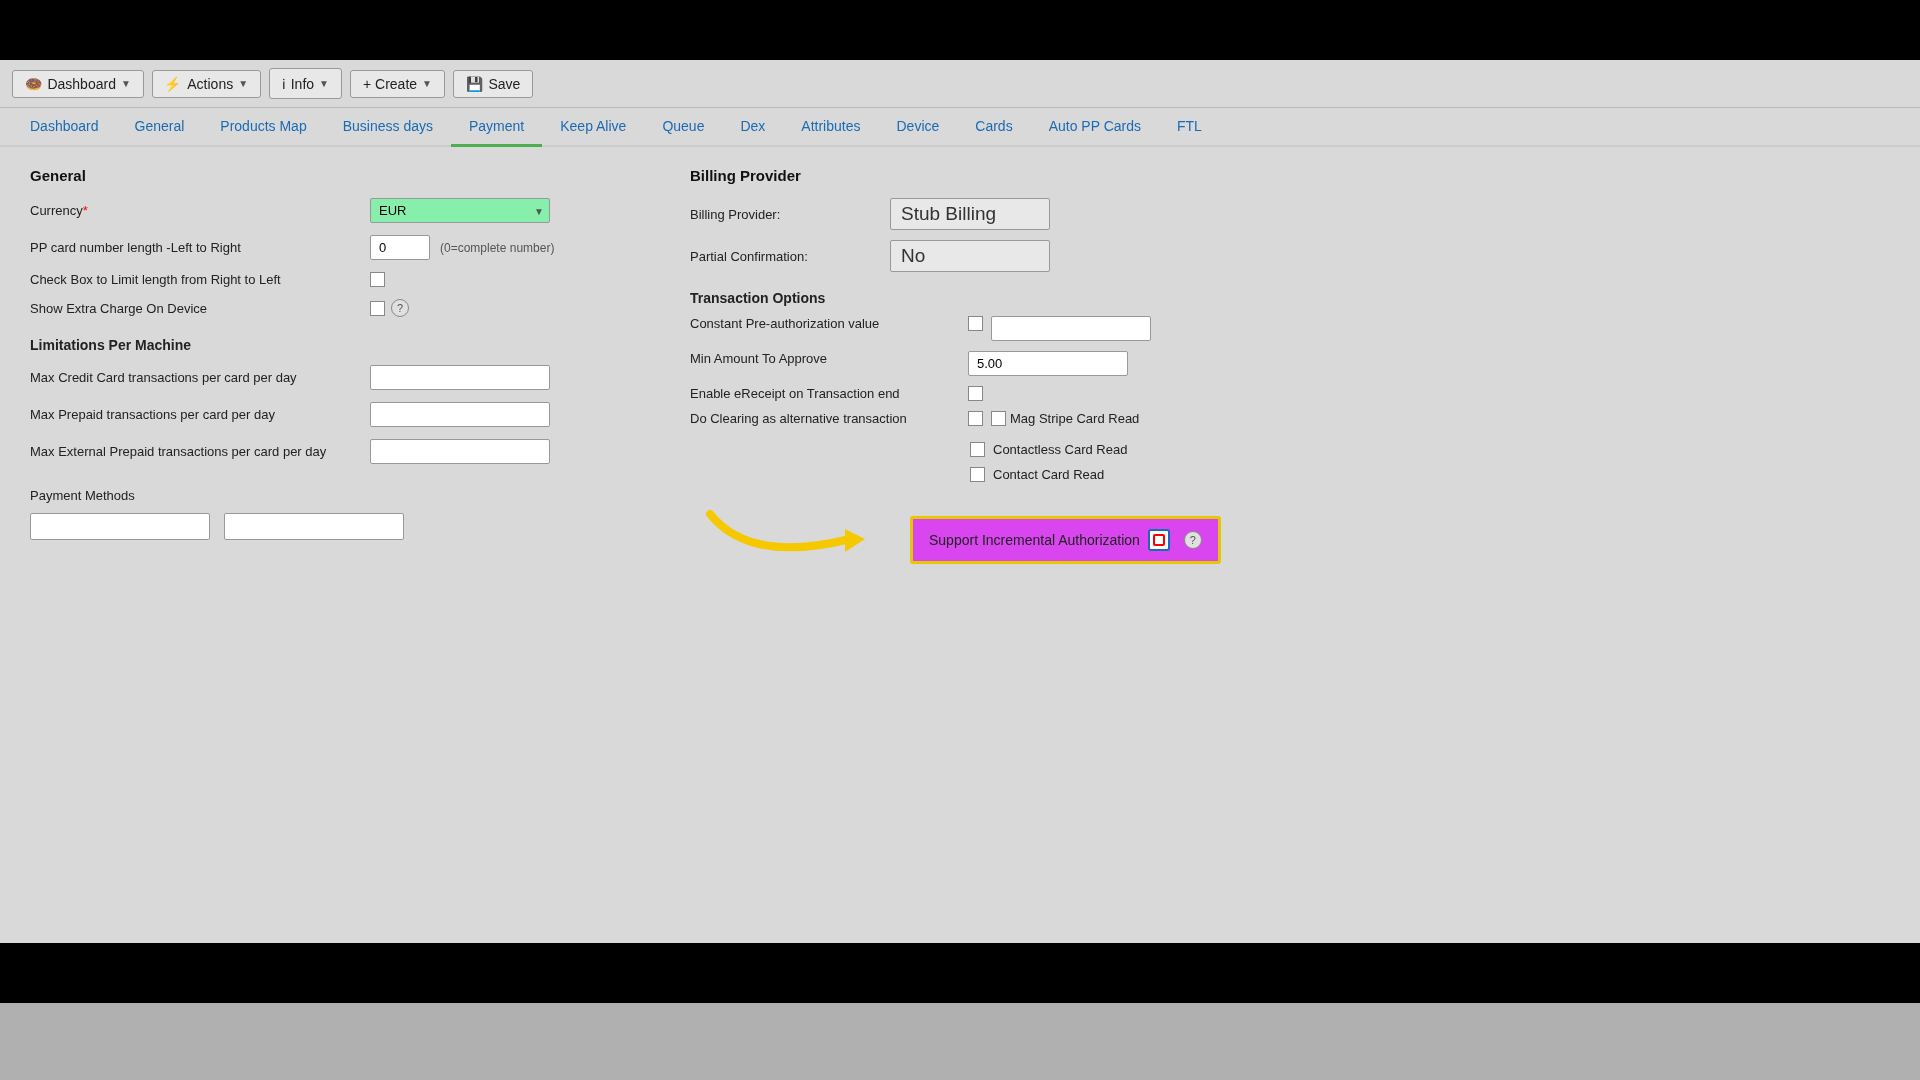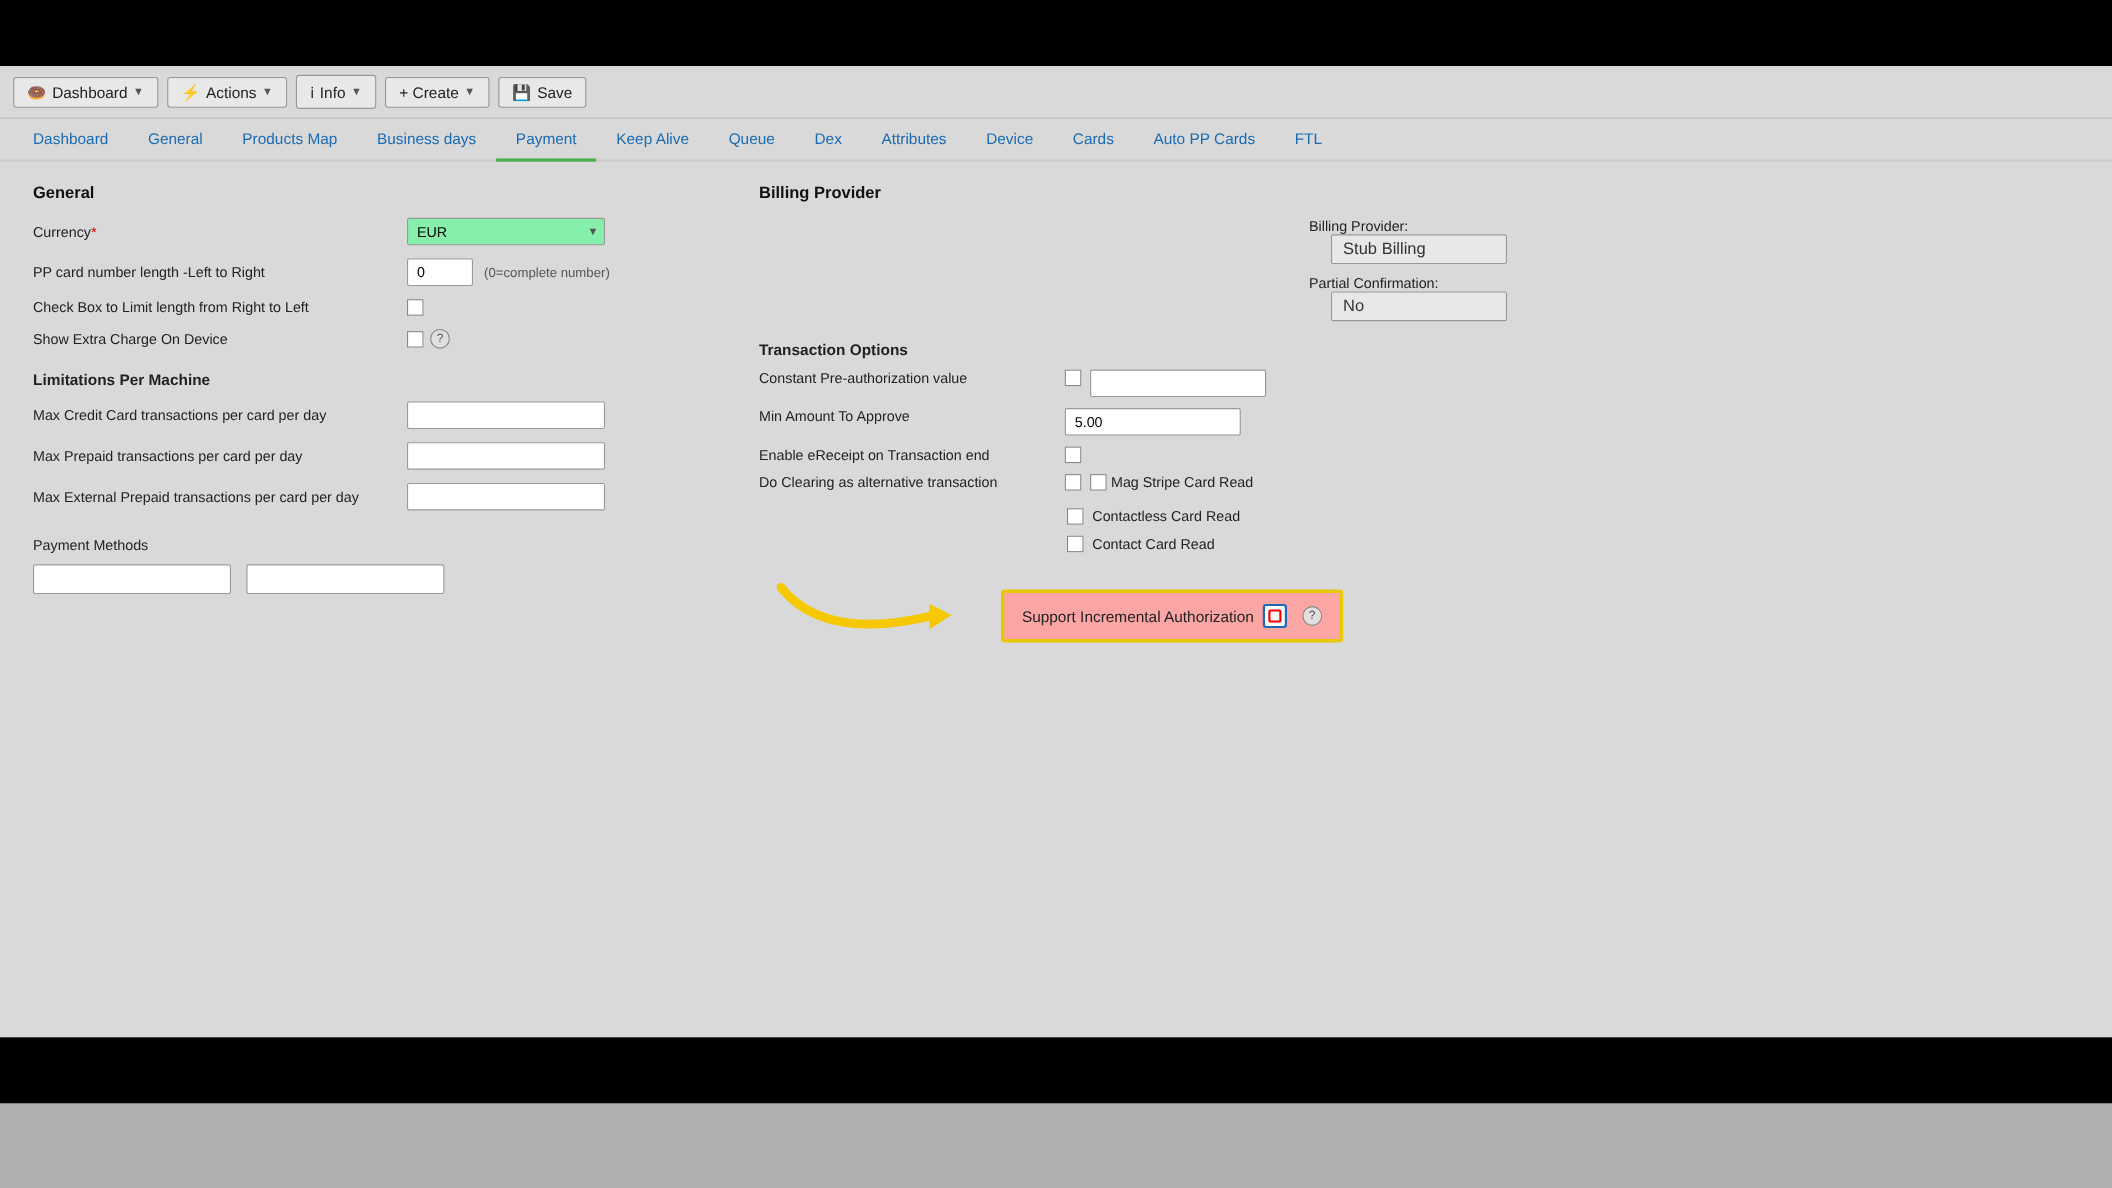--- a/index.html
+++ b/index.html
@@ -40,38 +40,38 @@
     .form-input.wide { width: 180px; }
     .form-input.small { width: 60px; }
     .form-select-wrapper { position: relative; display: inline-block; }
     .form-select { border: 1px solid #999; background: #86efac; padding: 4px 24px 4px 8px; font-size: 13px; border-radius: 2px; appearance: none; width: 180px; }
     .select-arrow { position: absolute; right: 6px; top: 50%; transform: translateY(-50%); font-size: 10px; pointer-events: none; color: #555; }
     .hint-text { margin-left: 10px; color: #555; font-size: 12px; }
     .checkbox { width: 15px; height: 15px; border: 1px solid #888; background: #fff; display: inline-block; flex-shrink: 0; cursor: pointer; }
     .help-icon { display: inline-flex; align-items: center; justify-content: center; width: 18px; height: 18px; border-radius: 50%; border: 1px solid #888; font-size: 11px; color: #555; cursor: pointer; margin-left: 6px; background: #e0e0e0; }
 
     .limitations-title { font-weight: bold; font-size: 14px; margin: 20px 0 12px; }
-    .billing-row { display: flex; align-items: center; margin-bottom: 10px; flex-direction: column; }
+    .billing-row { display: flex; align-items: center; margin-bottom: 10px; }
     .billing-label { width: 200px; font-size: 13px; color: #222; }
-    .billing-value { border: 1px solid #999; background: #e8e8e8; padding: 4px 10px; font-size: 15px; border-radius: 2px; min-width: 160px; color: #333; }
+    .billing-value { border: 1px solid #999; background: #e8e8e8; padding: 4px 10px; font-size: 19px; border-radius: 2px; min-width: 160px; color: #333; }
 
     .transaction-title { font-weight: bold; font-size: 14px; margin: 18px 0 10px; }
     .trans-row { display: flex; margin-bottom: 10px; gap: 8px; }
     .trans-label { width: 270px; font-size: 13px; color: #222; flex-shrink: 0; }
     .trans-input { border: 1px solid #999; background: #fff; padding: 4px 8px; font-size: 13px; border-radius: 2px; width: 160px; }
 
     
     .card-read-group { margin-left: 0; }
     .card-read-row { display: flex; align-items: center; gap: 4px; margin-bottom: 6px; }
     .card-read-label { font-size: 13px; color: #222; }
 
     
     .incremental-auth-box {
       border: 3px solid #e6c800;
-      background: #fca5a5;
+      background: #d946ef;
       padding: 10px 16px;
       display: inline-flex;
       align-items: center;
       gap: 8px;
       border-radius: 3px;
       margin-top: 8px;
     }
     .incremental-auth-label { font-size: 14px; color: #222; }
     .checkbox-highlighted {
       width: 22px; height: 22px;

